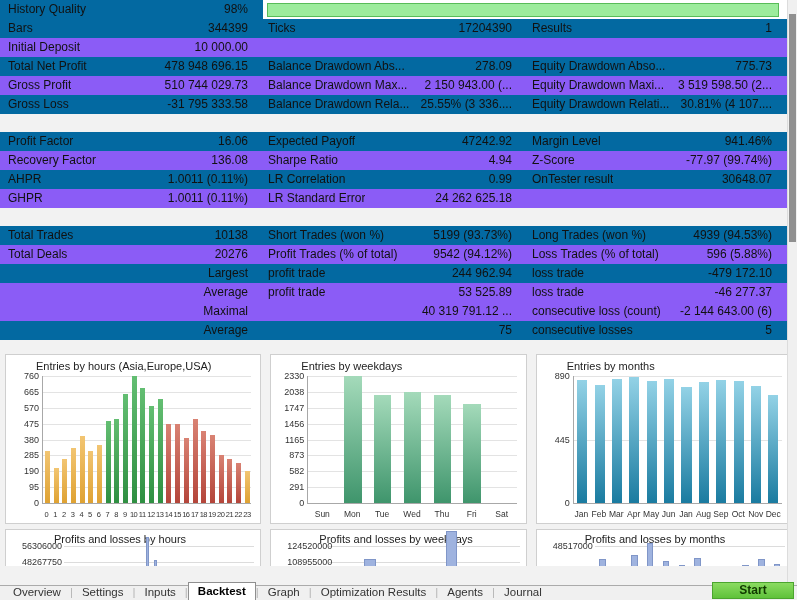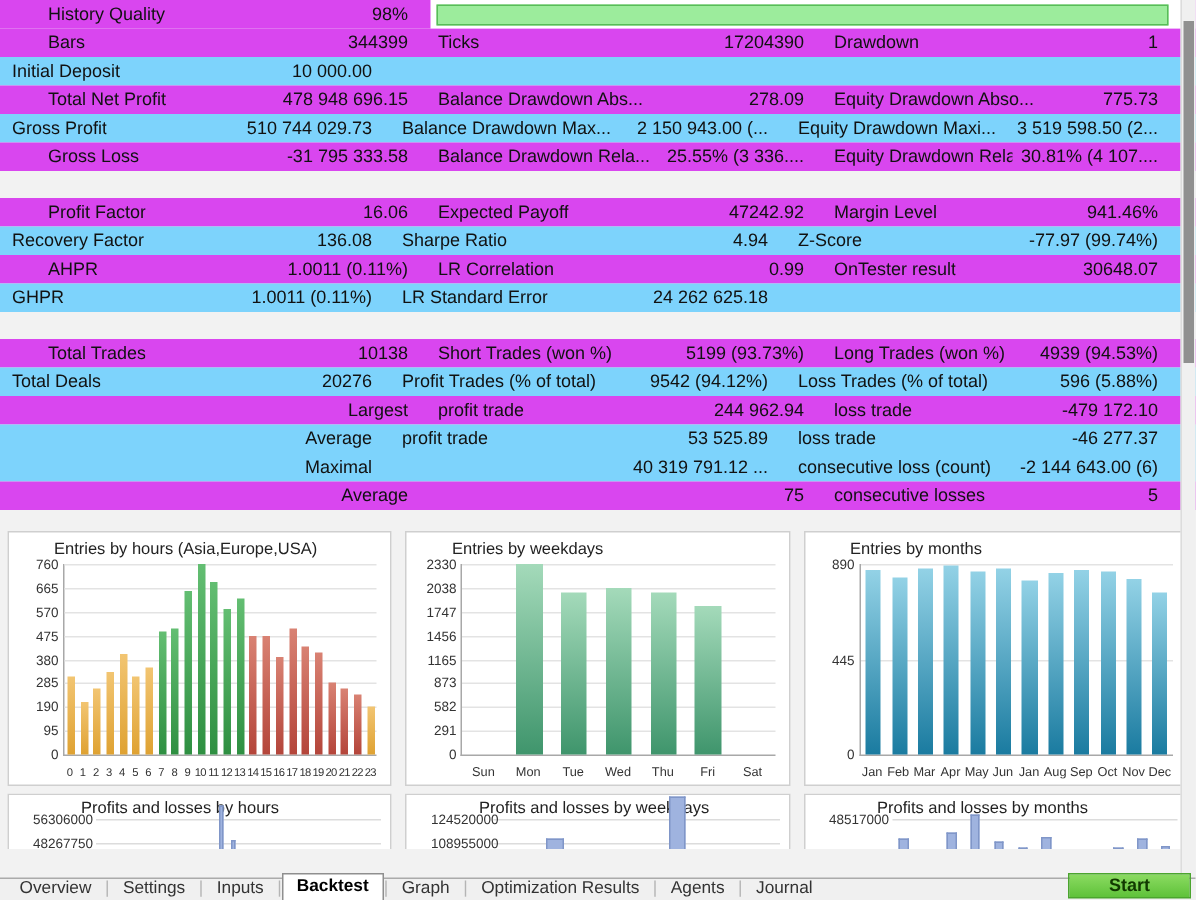--- a/index.html
+++ b/index.html
@@ -3,22 +3,22 @@
 <meta charset="utf-8">
 <style>
   html,body{margin:0;padding:0;}
   body{
     width:797px;height:600px;overflow:hidden;position:relative;
     font-family:"Liberation Sans",sans-serif;background:#f2f2f2;
   }
   #report{position:absolute;left:0;top:0;right:0;bottom:15px;background:#f2f2f2;}
   
   .srow{display:flex;height:19px;line-height:19px;font-size:12px;color:#111;}
-  .srow.gray{background:#d946ef;padding-left:24px;}
-  .srow.white{background:#7dd3fc;}
+  .srow.gray{background:#0369a1;}
+  .srow.white{background:#8b5cf6;}
   .sgap{height:18px;}
   .cell{display:flex;justify-content:space-between;white-space:nowrap;overflow:hidden;box-sizing:border-box;}
   .c1{width:263px;padding:0 15px 0 8px;}
   .c2{width:264px;padding:0 15px 0 5px;}
   .c3{flex:1;padding:0 25px 0 5px;}
   .lbl{overflow:hidden;}
   .val{flex:1;text-align:right;padding-left:6px;}
   .progress-wrap{flex:1;display:flex;align-items:center;padding:2px 18px 2px 4px;box-sizing:border-box;background:#fff;}
   .progress-bar{flex:1;height:12px;background:#9CEC9C;border:1px solid #58BC58;}
   
@@ -75,21 +75,21 @@
       <div class="srow gray">
         <div class="cell c1">
           <span class="lbl">Bars</span>
           <span class="val">344399</span>
         </div>
         <div class="cell c2">
           <span class="lbl">Ticks</span>
           <span class="val">17204390</span>
         </div>
         <div class="cell c3">
-          <span class="lbl">Drawdown</span>
+          <span class="lbl">Results</span>
           <span class="val">1</span>
         </div>
       </div>
       <div class="srow white">
         <div class="cell c1">
           <span class="lbl">Initial Deposit</span>
           <span class="val">10 000.00</span>
         </div>
         <div class="cell c2"></div>
         <div class="cell c3"></div>

